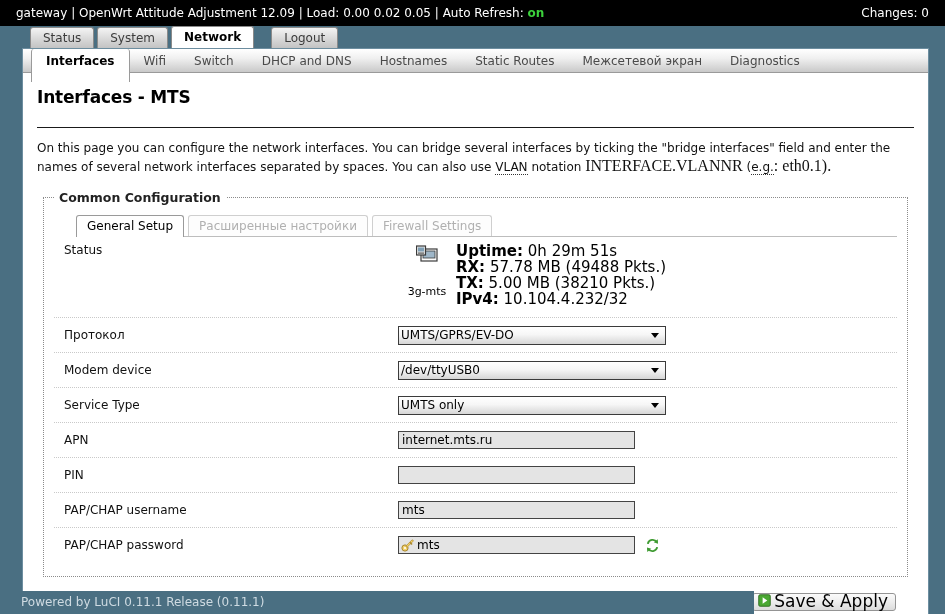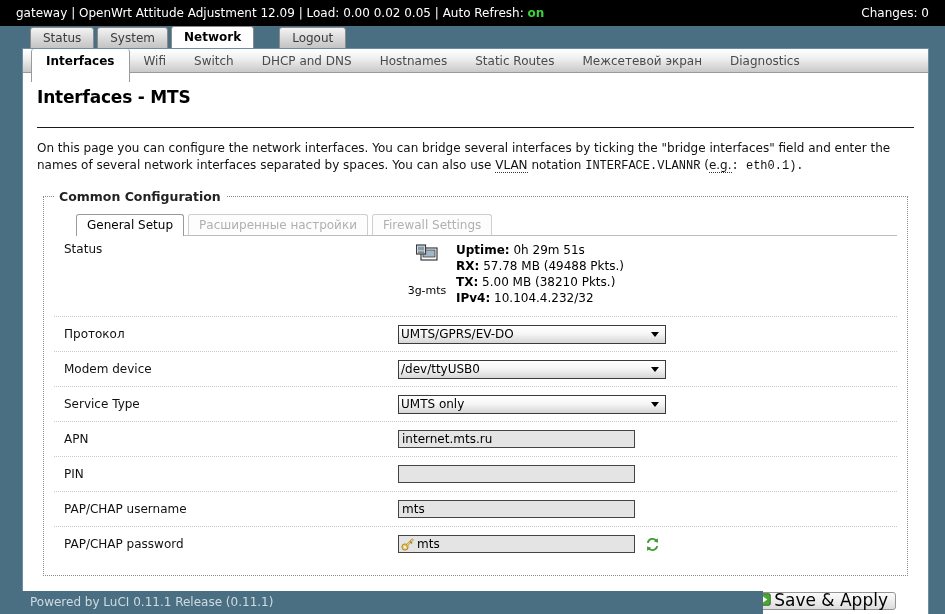--- a/index.html
+++ b/index.html
@@ -58,21 +58,21 @@
     color: #3b3b3b;
     line-height: 14px;
     cursor: pointer;
   }
   #mainmenu li.active {
     background: #ffffff;
     color: #000000;
     font-weight: bold;
     padding-bottom: 4px;
   }
-  #mainmenu li.spacer-left { margin-left: 22px; }
+  #mainmenu li.spacer-left { margin-left: 14px; }
 
   
   #container {
     position: relative;
     margin: 0 16px 0 22px;
     background: #ffffff;
     border: 1px solid #6d8ea0;
     min-height: 540px;
   }
 
@@ -120,21 +120,21 @@
     border-bottom: 1px solid #1a1a1a;
     letter-spacing: -0.2px;
   }
   p.page-desc {
     font-size: 12px;
     margin: 12px 0 14px 0;
     line-height: 17px;
     color: #111;
   }
   p.page-desc .abbr { border-bottom: 1px dotted #333; }
-  p.page-desc .mono { font-family: Liberation Mono, monospace; font-size: 12px; }
+  p.page-desc .mono { font-family: Liberation Serif, serif; font-size: 16px; }
 
   
   fieldset.cbi-section {
     border: 1px dotted #8b8b8b;
     margin: 0 6px 10px 6px;
     padding: 6px 10px 14px 10px;
     background: #ffffff;
   }
   fieldset.cbi-section > legend {
     font-size: 12.5px;
@@ -208,21 +208,21 @@
   }
   .iface-ico .glyph { display: block; margin: 0 auto; }
   .iface-ico .iface-name {
     display: block;
     font-size: 11px;
     color: #000;
     margin-top: 19px;
     white-space: nowrap;
   }
   .iface-stats {
-    font-size: 12px;
+    font-size: 15px;
     line-height: 16px;
     padding-top: 2px;
   }
   .iface-stats strong { font-weight: bold; }
 
   
   select.cbi-input-select {
     width: 268px;
     height: 19px;
     font-family: "DejaVu Sans", "Liberation Sans", sans-serif;
@@ -291,21 +291,21 @@
     color: #000;
     padding: 0 7px 2px 5px;
     margin-left: 6px;
     cursor: pointer;
     line-height: 14px;
   }
 
   
   #footer {
     position: absolute;
-    left: 16px;
+    left: 7px;
     bottom: 0;
     width: 747px;
     padding: 4px 0 5px 14px;
     box-sizing: border-box;
     color: #cfdbe2;
     font-size: 12px;
     background: #4a6f82;
   }
 </style>
 </head>

